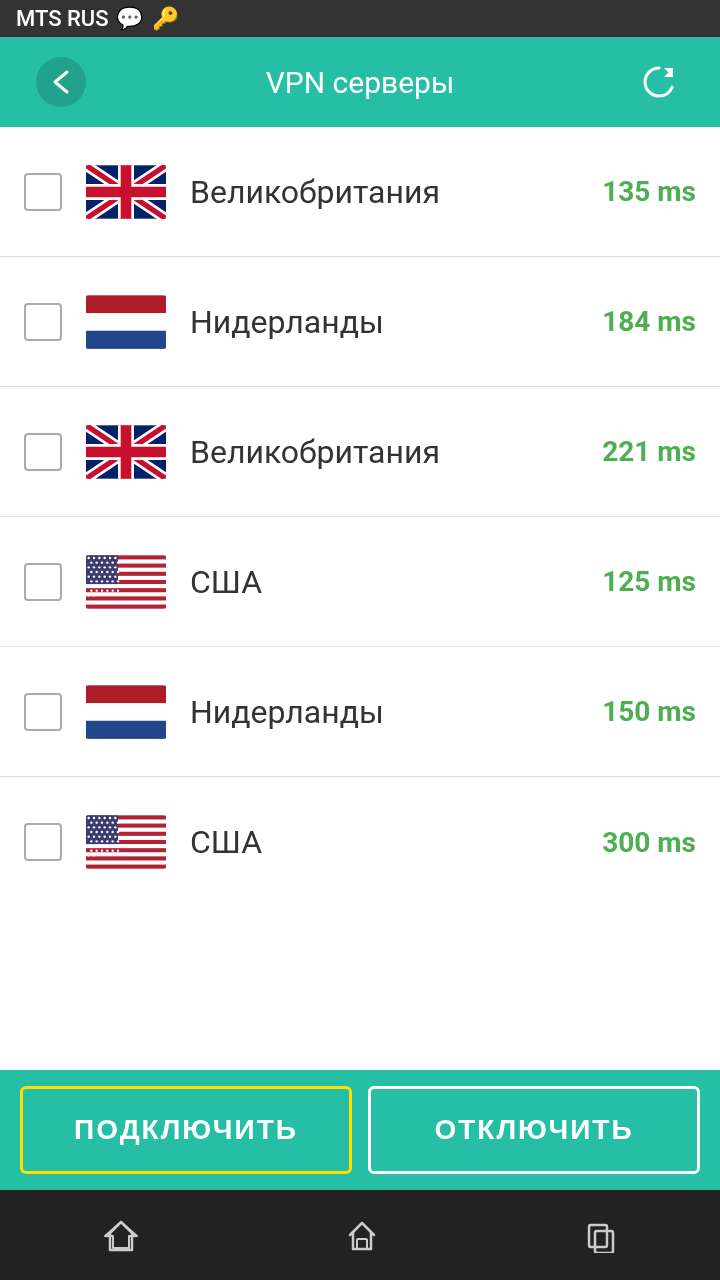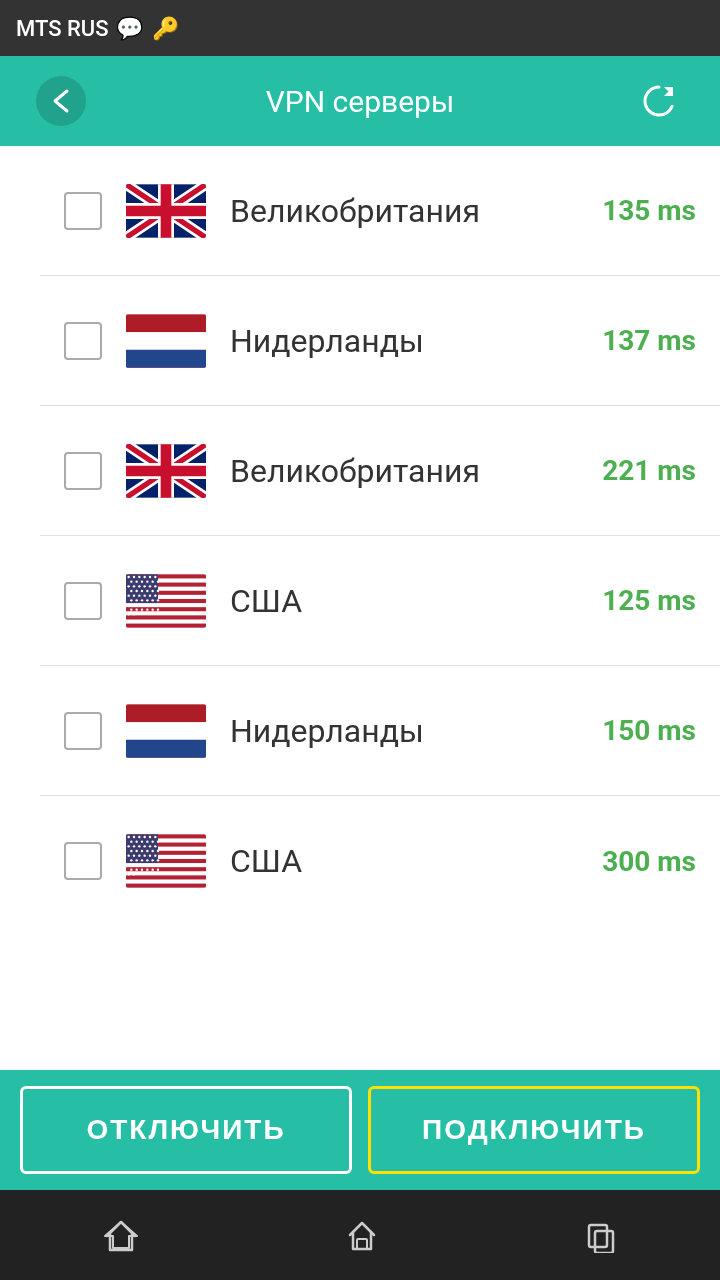--- a/index.html
+++ b/index.html
@@ -10,21 +10,21 @@
       font-family: 'Roboto', Arial, sans-serif;
       background: #f5f5f5;
       overflow: hidden;
       display: flex;
       flex-direction: column;
     }
 
     
     .status-bar {
       background: #333;
-      height: 56px;
+      height: 37px;
       display: flex;
       align-items: center;
       justify-content: space-between;
       padding: 0 16px;
       flex-shrink: 0;
     }
     .status-left {
       color: white;
       font-size: 22px;
       font-weight: 500;
@@ -72,21 +72,20 @@
       align-items: center;
       justify-content: center;
       cursor: pointer;
     }
 
     
     .server-list {
       flex: 1;
       background: white;
       overflow-y: auto;
-      padding-left: 40px;
     }
     .server-item {
       display: flex;
       align-items: center;
       padding: 0 24px;
       height: 130px;
       border-bottom: 1px solid #e0e0e0;
       cursor: pointer;
     }
     .server-item:last-child {
@@ -222,21 +221,21 @@
     <div class="server-item">
       <div class="checkbox"></div>
       <div class="flag flag-nl">
         <svg width="80" height="54" viewBox="0 0 60 40" xmlns="http://www.w3.org/2000/svg">
     <rect width="60" height="40" fill="#AE1C28"></rect>
     <rect y="13.3" width="60" height="13.4" fill="white"></rect>
     <rect y="26.6" width="60" height="13.4" fill="#21468B"></rect>
   </svg>
       </div>
       <span class="country-name">Нидерланды</span>
-      <span class="ping">137 ms</span>
+      <span class="ping">184 ms</span>
     </div>
     <div class="server-item">
       <div class="checkbox"></div>
       <div class="flag flag-uk">
         <svg width="80" height="54" viewBox="0 0 60 40" xmlns="http://www.w3.org/2000/svg">
     <rect width="60" height="40" fill="#012169"></rect>
     <path d="M0,0 L60,40 M60,0 L0,40" stroke="white" stroke-width="8"></path>
     <path d="M0,0 L60,40 M60,0 L0,40" stroke="#C8102E" stroke-width="4"></path>
     <path d="M30,0 V40 M0,20 H60" stroke="white" stroke-width="12"></path>
     <path d="M30,0 V40 M0,20 H60" stroke="#C8102E" stroke-width="8"></path>
@@ -387,22 +386,22 @@
           <circle cx="2" cy="30" r="0.9" fill="white"></circle>
           <circle cx="6" cy="30" r="0.9" fill="white"></circle>
   </svg>
       </div>
       <span class="country-name">США</span>
       <span class="ping">300 ms</span>
     </div>
   </div>
 
 <div class="bottom-bar">
+  <button class="btn btn-connect">ПОДКЛЮЧИТЬ</button>
   <button class="btn btn-disconnect">ОТКЛЮЧИТЬ</button>
-  <button class="btn btn-connect">ПОДКЛЮЧИТЬ</button>
 </div>
 
 <div class="nav-bar">
   <div class="nav-icon">
     <svg width="40" height="34" viewBox="0 0 40 34" fill="none">
       <path d="M20 4L4 18h8v12h16V18h8L20 4z" stroke="#ccc" stroke-width="2" fill="none" stroke-linejoin="round"></path>
       <path d="M6 18L20 4L34 18" stroke="#ccc" stroke-width="2.5" fill="none" stroke-linecap="round" stroke-linejoin="round"></path>
       <path d="M9 16v16h22V16" stroke="#ccc" stroke-width="2.5" fill="none" stroke-linecap="round" stroke-linejoin="round"></path>
 
     </svg>

